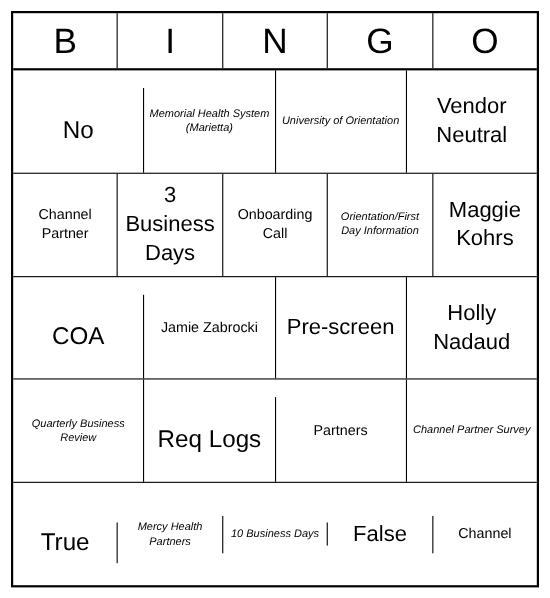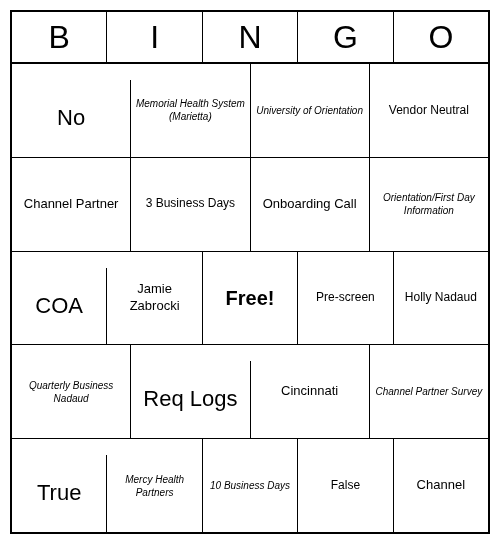--- a/index.html
+++ b/index.html
@@ -55,20 +55,21 @@
 
     .bingo-row {
       display: flex;
       flex-direction: row;
       flex: 1;
       border-bottom: 1px solid #000;
     }
 
     .bingo-row:last-child {
       border-bottom: none;
+      align-items: center;
     }
 
     .bingo-cell {
       flex: 1;
       display: flex;
       align-items: center;
       justify-content: center;
       text-align: center;
       border-right: 1px solid #000;
       padding: 4px;
@@ -79,21 +80,21 @@
     .bingo-cell:last-child {
       border-right: none;
     }
 
     .bingo-cell.large-text {
       font-size: 22px;
       margin-top: 16px;
     }
 
     .bingo-cell.medium-text {
-      font-size: 12px;
+      font-size: 20px;
     }
 
     .bingo-cell.small-text {
       font-size: 10px;
       font-style: italic;
     }
 
     .bingo-cell.free {
       font-size: 20px;
       font-weight: bold;
@@ -115,32 +116,32 @@
         <div class="bingo-cell large-text">No</div>
         <div class="bingo-cell small-text">Memorial Health System (Marietta)</div>
         <div class="bingo-cell small-text">University of Orientation</div>
         <div class="bingo-cell medium-text">Vendor Neutral</div>
       </div>
       <div class="bingo-row">
         <div class="bingo-cell">Channel Partner</div>
         <div class="bingo-cell medium-text">3 Business Days</div>
         <div class="bingo-cell">Onboarding Call</div>
         <div class="bingo-cell small-text">Orientation/First Day Information</div>
+        <div class="bingo-cell medium-text">Maggie Kohrs</div>
       </div>
       <div class="bingo-row">
         <div class="bingo-cell large-text">COA</div>
         <div class="bingo-cell">Jamie Zabrocki</div>
-        <div class="bingo-cell free">Free!</div>
         <div class="bingo-cell medium-text">Pre-screen</div>
         <div class="bingo-cell medium-text">Holly Nadaud</div>
       </div>
       <div class="bingo-row">
-        <div class="bingo-cell small-text">Quarterly Business Nadaud</div>
+        <div class="bingo-cell small-text">Quarterly Business Review</div>
         <div class="bingo-cell large-text">Req Logs</div>
-        <div class="bingo-cell">Cincinnati</div>
+        <div class="bingo-cell">Partners</div>
         <div class="bingo-cell small-text">Channel Partner Survey</div>
       </div>
       <div class="bingo-row">
         <div class="bingo-cell large-text">True</div>
         <div class="bingo-cell small-text">Mercy Health Partners</div>
         <div class="bingo-cell small-text">10 Business Days</div>
         <div class="bingo-cell medium-text">False</div>
         <div class="bingo-cell">Channel</div>
       </div>
     </div>

